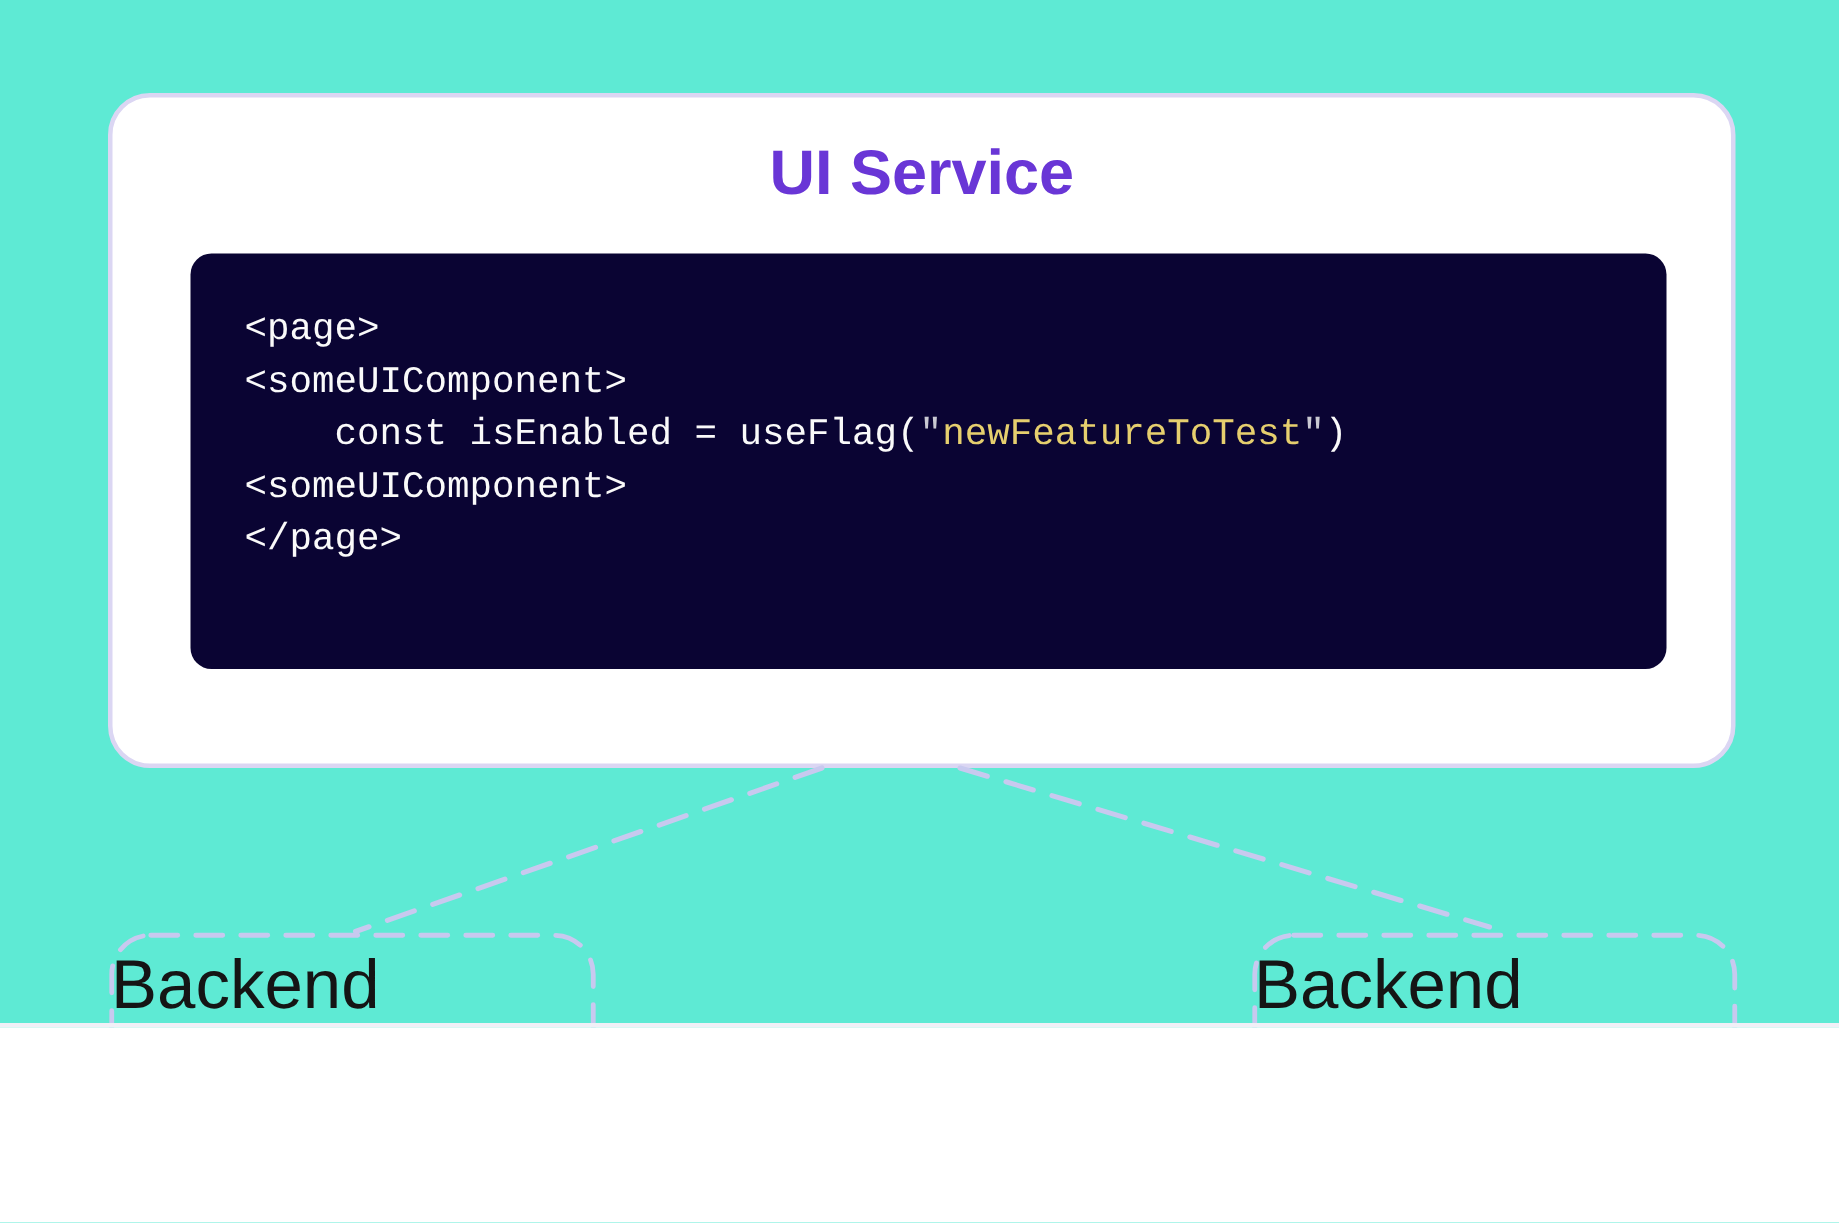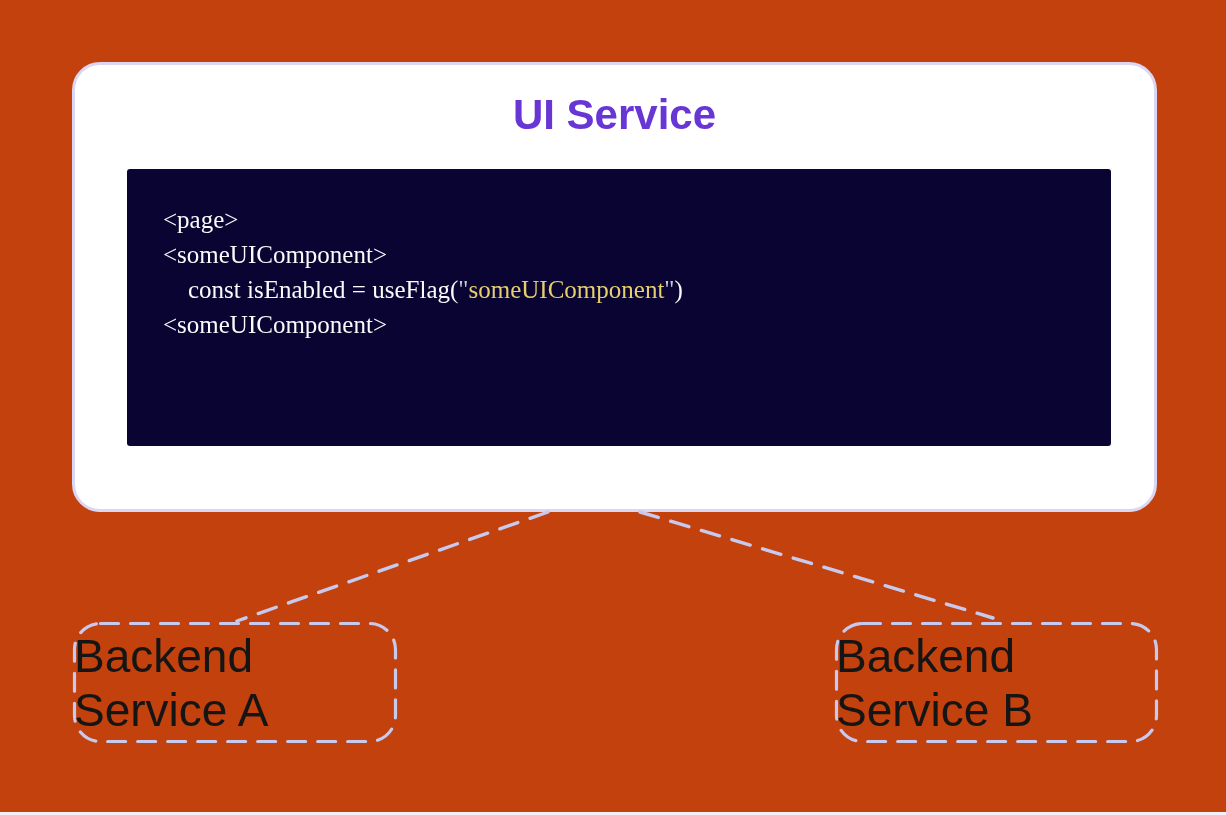--- a/index.html
+++ b/index.html
@@ -3,22 +3,22 @@
 <meta charset="utf-8">
 <style>
   html, body {
     margin: 0;
     padding: 0;
     background: #ffffff;
   }
   .canvas {
     position: relative;
     width: 1226px;
-    height: 815px;
-    background: #c2410c;
+    height: 685px;
+    background: #5eead4;
     overflow: hidden;
     font-family: "Liberation Sans", sans-serif;
   }
   .ui-box {
     position: absolute;
     left: 72px;
     top: 62px;
     width: 1085px;
     height: 450px;
     border: 3px solid #dbd6f3;
@@ -39,23 +39,23 @@
     letter-spacing: 0px;
   }
   .code-block {
     position: absolute;
     left: 52px;
     top: 104px;
     width: 984px;
     height: 277px;
     box-sizing: border-box;
     background: #0a0433;
-    border-radius: 3px;
+    border-radius: 14px;
     padding: 33px 36px;
-    font-family: Liberation Serif, serif;
+    font-family: Liberation Mono, monospace;
     font-size: 25px;
     line-height: 35px;
     color: #fafafa;
   }
   .code-line {
     white-space: pre;
   }
   .code-line .tok-string { color: #e6cf6e; }
   .code-line .tok-quote  { color: #c9c9d2; }
   .overlay {
@@ -90,22 +90,23 @@
 <body>
 
 <div class="canvas">
 
   <div class="ui-box">
     <div class="ui-title">UI Service</div>
 
     <div class="code-block">
       <div class="code-line">&lt;page&gt;</div>
       <div class="code-line">&lt;someUIComponent&gt;</div>
-      <div class="code-line"><span>    const isEnabled = useFlag(</span><span class="tok-quote">"</span><span class="tok-string">someUIComponent</span><span class="tok-quote">"</span><span>)</span></div>
+      <div class="code-line"><span>    const isEnabled = useFlag(</span><span class="tok-quote">"</span><span class="tok-string">newFeatureToTest</span><span class="tok-quote">"</span><span>)</span></div>
       <div class="code-line">&lt;someUIComponent&gt;</div>
+      <div class="code-line">&lt;/page&gt;</div>
     </div>
   </div>
 
   <svg class="overlay" viewBox="0 0 1226 815" xmlns="http://www.w3.org/2000/svg">
     <line x1="548" y1="512" x2="237" y2="621" stroke="#c8c9ef" stroke-width="3.4" stroke-dasharray="19 13" stroke-linecap="round"></line>
     <line x1="640" y1="512" x2="993" y2="618" stroke="#c8c9ef" stroke-width="3.4" stroke-dasharray="19 13" stroke-linecap="round"></line>
     <rect x="74.5" y="623.5" width="321" height="118" rx="26" fill="none" stroke="#c8c9ef" stroke-width="3.2" stroke-dasharray="18 12" stroke-linecap="round"></rect>
     <rect x="836.5" y="623.5" width="320" height="118" rx="26" fill="none" stroke="#c8c9ef" stroke-width="3.2" stroke-dasharray="18 12" stroke-linecap="round"></rect>
   </svg>
 

